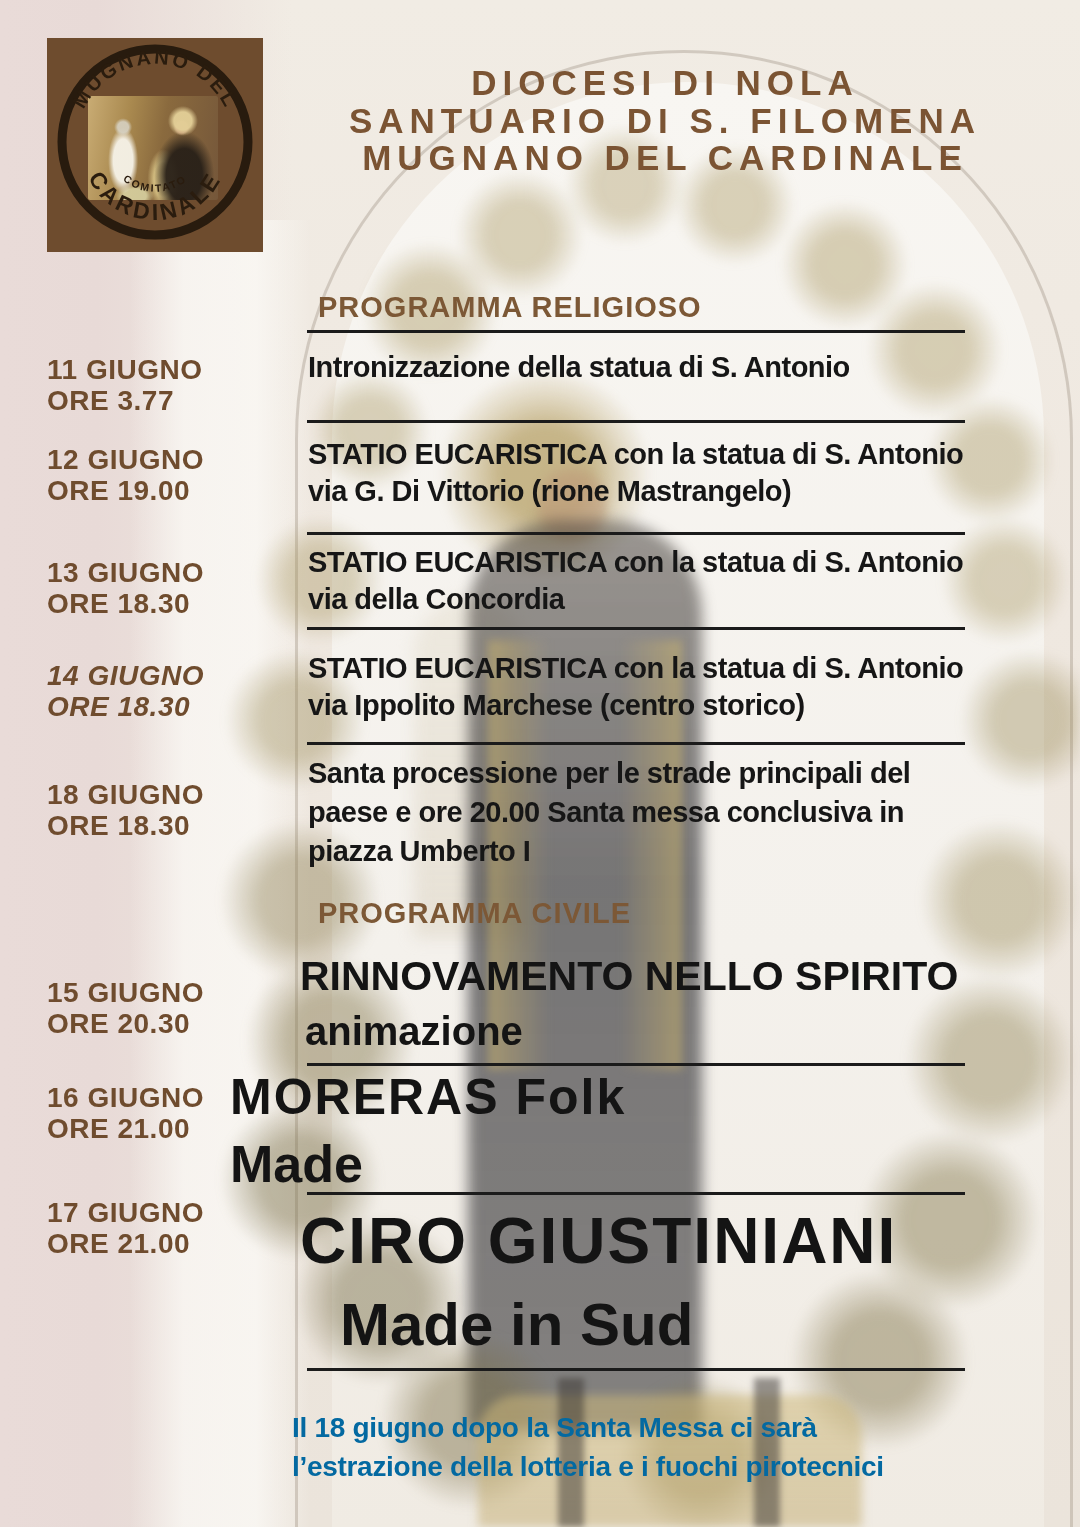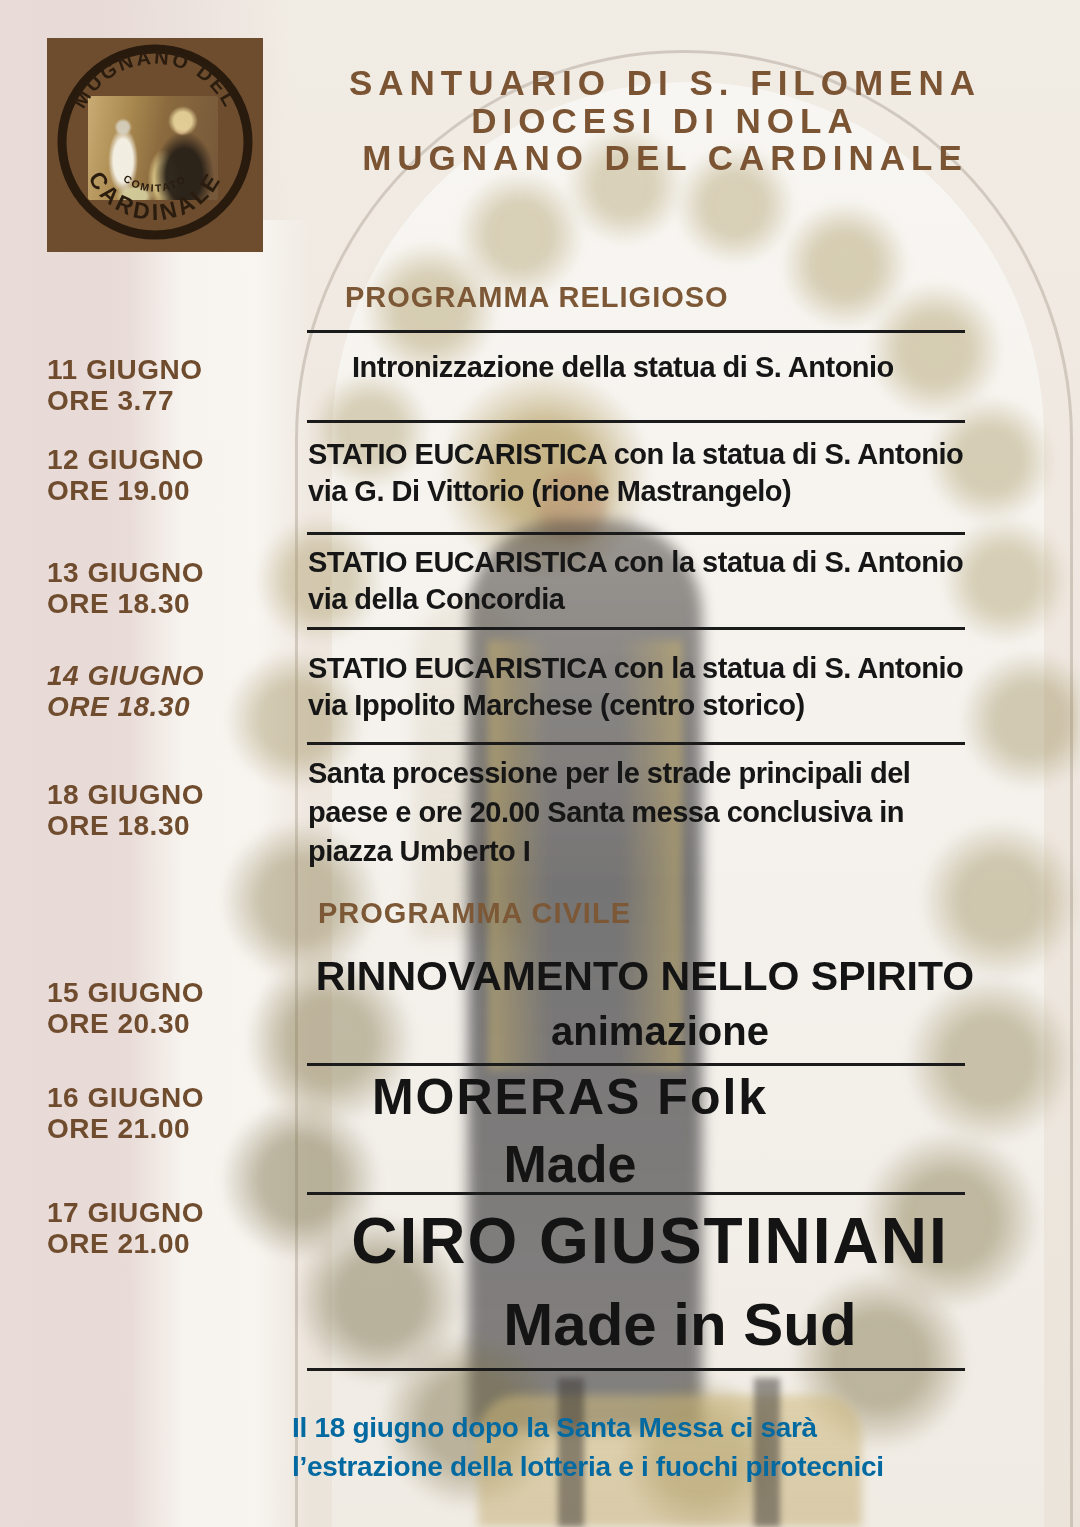--- a/index.html
+++ b/index.html
@@ -82,33 +82,33 @@
   .arc-top{font-size:20px;letter-spacing:2.5px;}
   .arc-bottom{font-size:23px;letter-spacing:3.5px;}
   .arc-comitato{font-size:10.5px;letter-spacing:2px;}
 
   
   .brand-title{position:absolute;left:280px;top:64px;width:770px;text-align:center;
     color:#7b5433;font-weight:700;font-size:35px;line-height:37.5px;letter-spacing:6px;}
 
   
   .sec-title{position:absolute;left:318px;color:#7c5836;font-weight:700;font-size:29px;letter-spacing:1px;white-space:pre;}
-  .t-relig{top:281px;margin-left:27px;}
+  .t-relig{top:291px;}
   .t-civil{top:897px;}
   .sep{position:absolute;left:307px;width:658px;height:0;border-top:3px solid #1b1b1b;}
   .s1{top:330px;} .s2{top:420px;} .s3{top:532px;} .s4{top:627px;}
   .s5{top:742px;} .s6{top:1063px;} .s7{top:1192px;} .s8{top:1368px;}
   .evt{position:absolute;left:308px;color:#161616;font-weight:700;font-size:29px;
     line-height:37px;letter-spacing:-0.5px;white-space:pre;}
-  .e1{top:349px;margin-left:44px;} .e2{top:436px;} .e3{top:544px;} .e4{top:650px;} .e5{top:754px;line-height:39px;}
+  .e1{top:349px;} .e2{top:436px;} .e3{top:544px;} .e4{top:650px;} .e5{top:754px;line-height:39px;}
   .date-block{position:absolute;left:47px;width:245px;color:#6f4c2e;font-weight:700;
     font-size:28px;line-height:31px;letter-spacing:0.5px;margin-top:20px;}
   .d0{top:334px;} .d1{top:424px;} .d2{top:537px;} .d3{top:640px;font-style:italic;} .d4{top:759px;}
   .d5{top:957px;} .d6{top:1062px;} .d7{top:1177px;}
-  .civ{position:absolute;text-align:center;color:#141414;font-weight:700;white-space:pre;}
+  .civ{position:absolute;color:#141414;font-weight:700;white-space:pre;}
   .c-act1{left:300px;width:690px;top:953px;font-size:41px;}
   .c-det1{left:305px;width:710px;top:1009px;font-size:40px;}
   .c-act2{left:230px;width:680px;top:1068px;font-size:50px;letter-spacing:2px;}
   .c-det2{left:230px;width:680px;top:1134px;font-size:52px;}
   .c-act3{left:300px;width:700px;top:1204px;font-size:64px;letter-spacing:2px;}
   .c-det3{left:340px;width:680px;top:1290px;font-size:60px;}
   .footer-note{position:absolute;left:292px;top:1408px;width:740px;color:#0369a1;
     font-weight:700;font-size:28px;line-height:39px;letter-spacing:-0.3px;white-space:pre-line;}
 </style>
 </head>
@@ -141,22 +141,22 @@
         <path id="arcBottom" d="M 34 108 A 74 74 0 0 0 182 108"></path>
         <path id="arcComitato" d="M 60 120 A 51 51 0 0 0 156 120"></path>
       </defs>
       <text class="arc-text arc-top" text-anchor="middle"><textPath href="#arcTop" startOffset="50%">MUGNANO DEL</textPath></text>
       <text class="arc-text arc-comitato" text-anchor="middle"><textPath href="#arcComitato" startOffset="50%">COMITATO</textPath></text>
       <text class="arc-text arc-bottom" text-anchor="middle"><textPath href="#arcBottom" startOffset="50%">CARDINALE</textPath></text>
     </svg>
   </div>
 
   <div class="brand-title">
+    <div>DIOCESI DI NOLA</div>
     <div>SANTUARIO DI S. FILOMENA</div>
-    <div>DIOCESI DI NOLA</div>
     <div>MUGNANO DEL CARDINALE</div>
   </div>
 
   <div class="date-block d0">
     <div>11 GIUGNO</div>
     <div>ORE 3.77</div>
   </div>
   <div class="date-block d1">
     <div>12 GIUGNO</div>
     <div>ORE 19.00</div>

